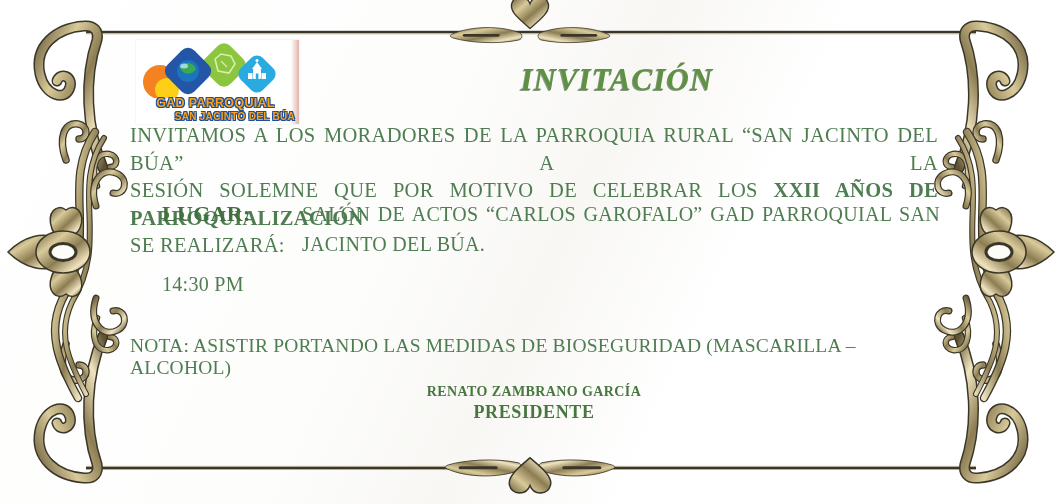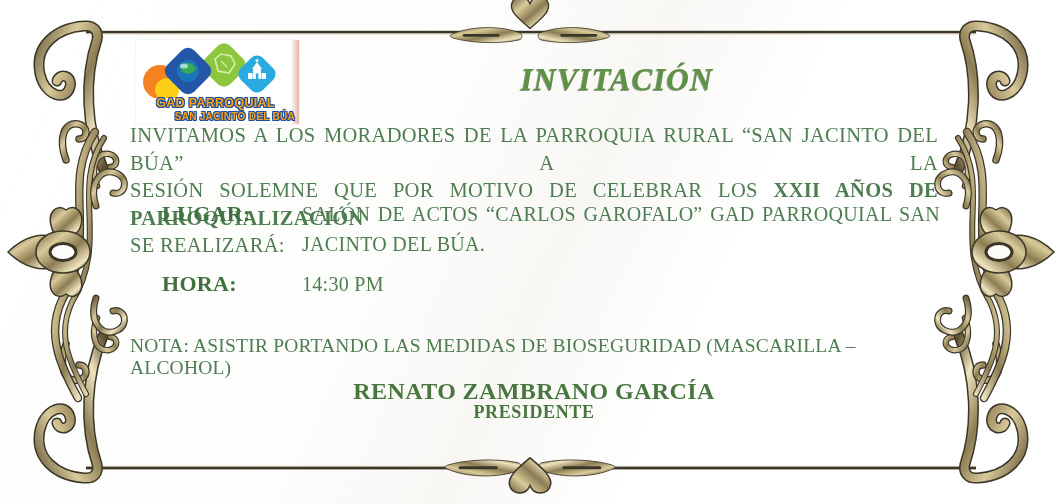--- a/index.html
+++ b/index.html
@@ -45,21 +45,21 @@
   .row .value{font-size:20px;line-height:30px;letter-spacing:.3px;}
   .row.lugar .value{text-align:justify;text-align-last:left;}
   .row.lugar{margin-bottom:11px;}
   .row.fecha{margin-bottom:6px;}
   .row.fecha .label,.row.hora .label{line-height:28px;}
   .row.fecha .value,.row.hora .value{line-height:28px;}
 
   .note{position:absolute;left:130px;top:335px;width:810px;font-size:19.5px;letter-spacing:.2px;}
 
   .signature{position:absolute;left:130px;top:381px;width:808px;text-align:center;font-weight:bold;color:#47763f;}
-  .signature .name{font-size:24px;line-height:21px;letter-spacing:.4px;}
+  .signature .name{font-size:14px;line-height:21px;letter-spacing:.4px;}
   .signature .role{font-size:18px;line-height:20px;letter-spacing:.6px;}
 </style>
 </head>
 <body>
 
 <div class="canvas">
 
   <svg class="frame" viewBox="0 0 1062 504" aria-hidden="true">
     <defs>
       <linearGradient id="goldH" x1="0" y1="0" x2="1" y2="1">
@@ -177,21 +177,20 @@
       <span class="jline"><span>SESIÓN SOLEMNE QUE POR MOTIVO DE CELEBRAR LOS </span><span class="bold">XXII AÑOS DE PARROQUIALIZACIÓN</span></span>
       <span class="lline">SE REALIZARÁ:</span>
     </div>
 
     <div class="details">
       <div class="row lugar">
         <span class="label">LUGAR:</span>
         <span class="value">SALÓN DE ACTOS “CARLOS GAROFALO”  GAD PARROQUIAL SAN JACINTO DEL BÚA.</span>
       </div>
       <div class="row hora">
-        <span class="label">HORA:</span>
         <span class="value">14:30 PM</span>
       </div>
     </div>
 
     <div class="note">NOTA: ASISTIR PORTANDO LAS MEDIDAS DE BIOSEGURIDAD (MASCARILLA – ALCOHOL)</div>
 
     <div class="signature">
       <div class="name">RENATO ZAMBRANO GARCÍA</div>
       <div class="role">PRESIDENTE</div>
     </div>

